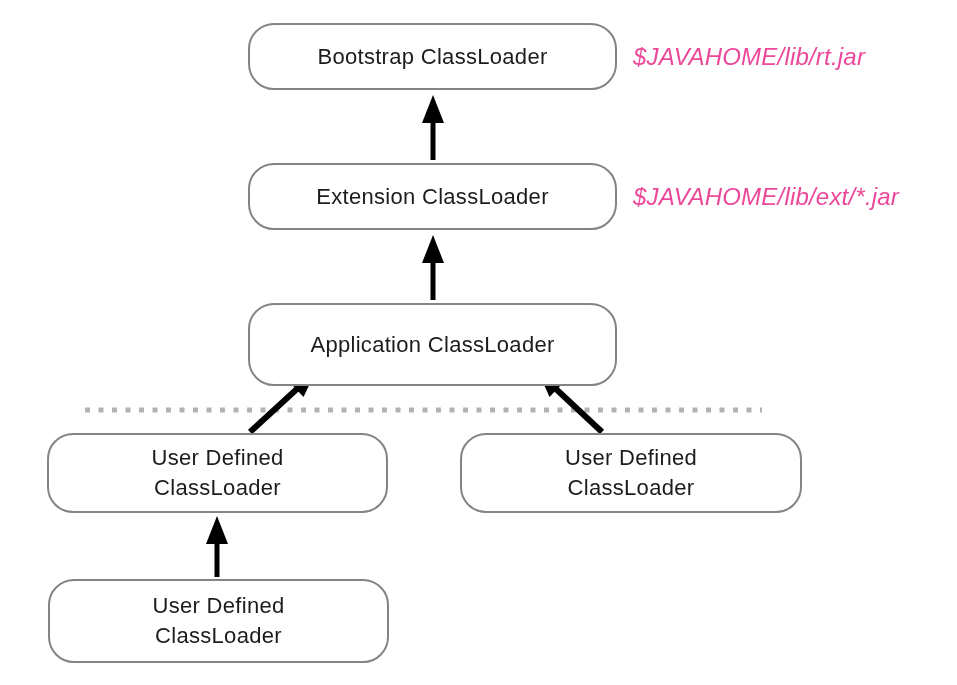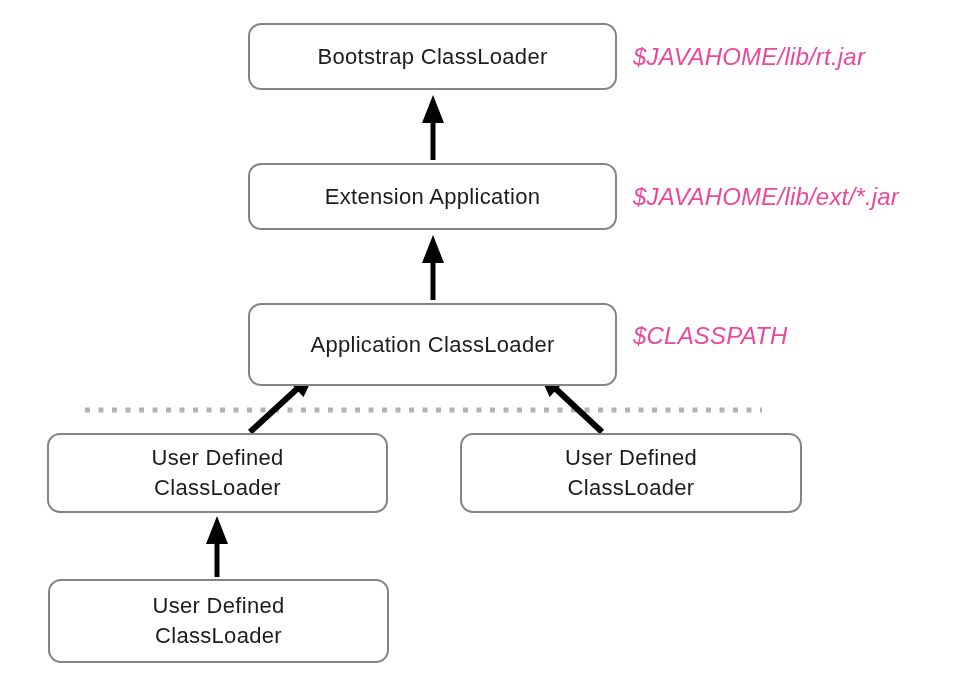--- a/index.html
+++ b/index.html
@@ -12,21 +12,21 @@
     position: relative;
     width: 957px;
     height: 685px;
     background: #ffffff;
     overflow: hidden;
   }
   .node {
     position: absolute;
     box-sizing: border-box;
     border: 2px solid #848484;
-    border-radius: 13px;
+    border-radius: 26px;
     background: #ffffff;
     display: flex;
     flex-direction: column;
     align-items: center;
     justify-content: center;
     font-size: 22px;
     color: #1c1c1c;
     text-align: center;
     line-height: 30px;
     letter-spacing: 0.3px;
@@ -109,21 +109,21 @@
     <g>
       <line x1="217" y1="577" x2="217" y2="540" stroke="#000" stroke-width="5"></line>
       <polygon points="217,516 206,544 228,544" fill="#000"></polygon>
     </g>
   </svg>
 
   <div class="node node-bootstrap">
     <span>Bootstrap ClassLoader</span>
   </div>
   <div class="node node-extension">
-    <span>Extension Application</span>
+    <span>Extension ClassLoader</span>
   </div>
   <div class="node node-application">
     <span>Application ClassLoader</span>
   </div>
 
   <div class="node node-user-left">
     <span>User Defined</span>
     <span>ClassLoader</span>
   </div>
   <div class="node node-user-right">
@@ -134,18 +134,15 @@
     <span>User Defined</span>
     <span>ClassLoader</span>
   </div>
 
   <div class="annotation ann-bootstrap">
     <span>$JAVAHOME/lib/rt.jar</span>
   </div>
   <div class="annotation ann-extension">
     <span>$JAVAHOME/lib/ext/*.jar</span>
   </div>
-  <div class="annotation ann-application">
-    <span>$CLASSPATH</span>
-  </div>
 
 
 </div>
 
 </body></html>

